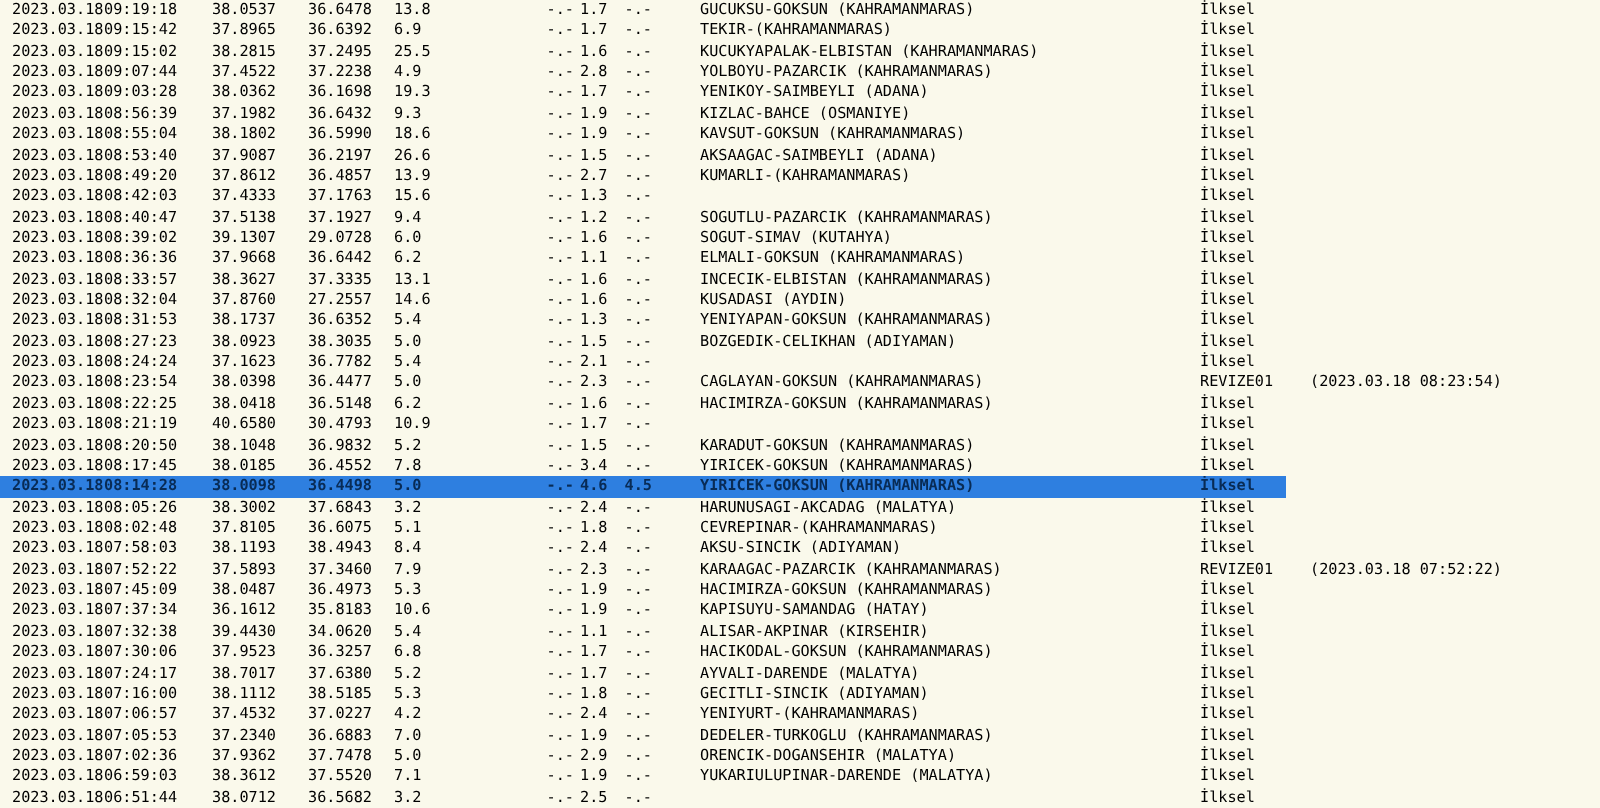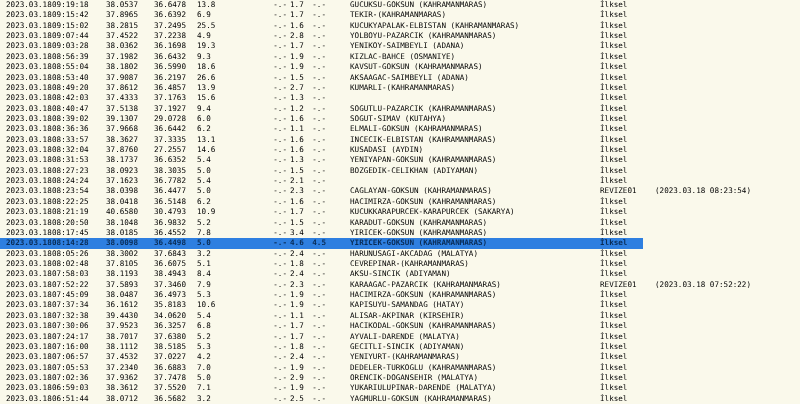--- a/index.html
+++ b/index.html
@@ -309,21 +309,20 @@
   </div>
     <div class="row">
     <span class="c-date">2023.03.18</span>
     <span class="c-time">08:21:19</span>
     <span class="c-lat">40.6580</span>
     <span class="c-lon">30.4793</span>
     <span class="c-depth">10.9</span>
     <span class="c-md">-.-</span>
     <span class="c-ml">1.7</span>
     <span class="c-mw">-.-</span>
-    <span class="c-loc">KUCUKKARAPURCEK-KARAPURCEK (SAKARYA)</span>
     <span class="c-qual">İlksel</span>
     <span class="c-rev"></span>
   </div>
     <div class="row">
     <span class="c-date">2023.03.18</span>
     <span class="c-time">08:20:50</span>
     <span class="c-lat">38.1048</span>
     <span class="c-lon">36.9832</span>
     <span class="c-depth">5.2</span>
     <span class="c-md">-.-</span>
@@ -543,17 +542,16 @@
   </div>
     <div class="row">
     <span class="c-date">2023.03.18</span>
     <span class="c-time">06:51:44</span>
     <span class="c-lat">38.0712</span>
     <span class="c-lon">36.5682</span>
     <span class="c-depth">3.2</span>
     <span class="c-md">-.-</span>
     <span class="c-ml">2.5</span>
     <span class="c-mw">-.-</span>
-    <span class="c-loc">YAGMURLU-GOKSUN (KAHRAMANMARAS)</span>
     <span class="c-qual">İlksel</span>
     <span class="c-rev"></span>
   </div>
   </div>
 
 </body></html>

